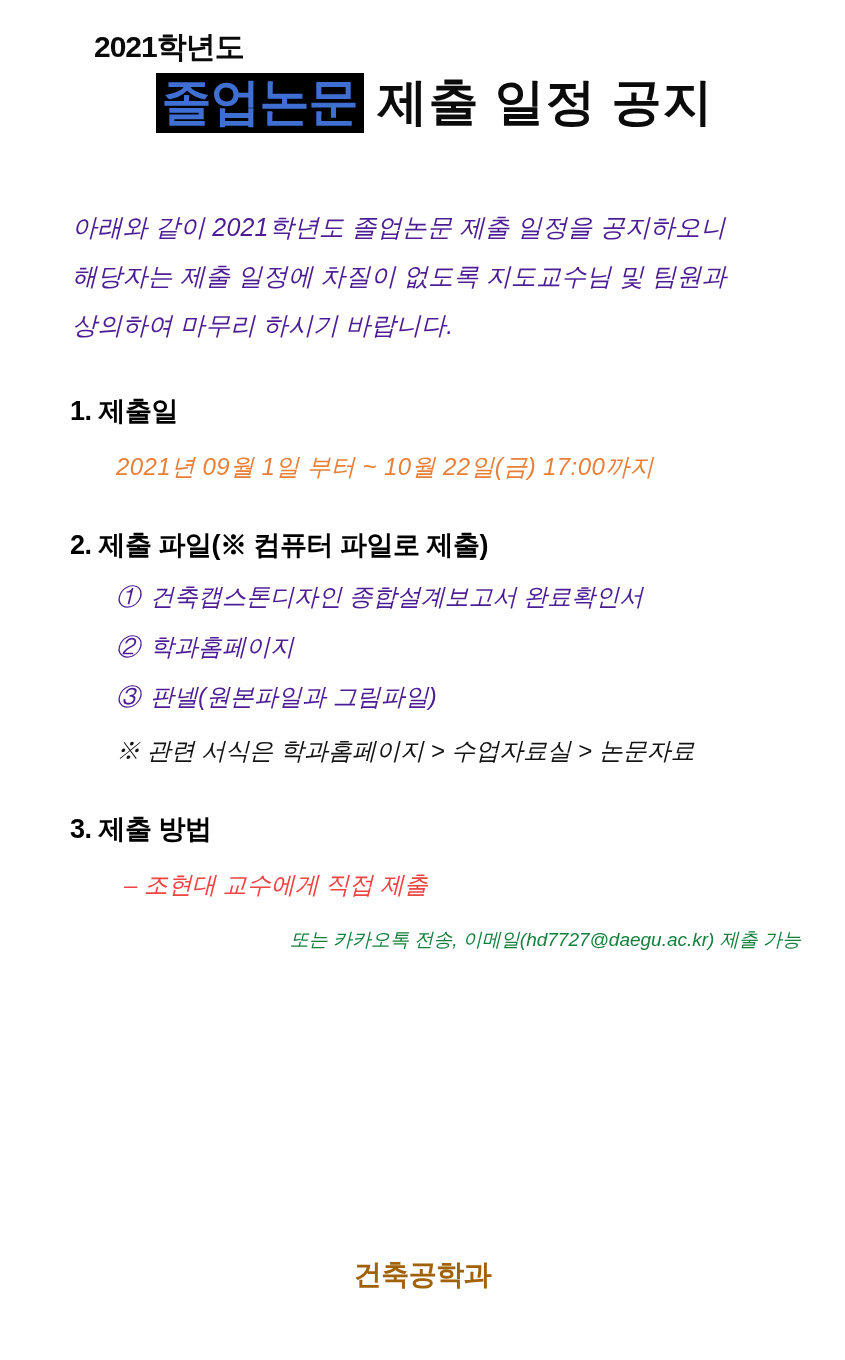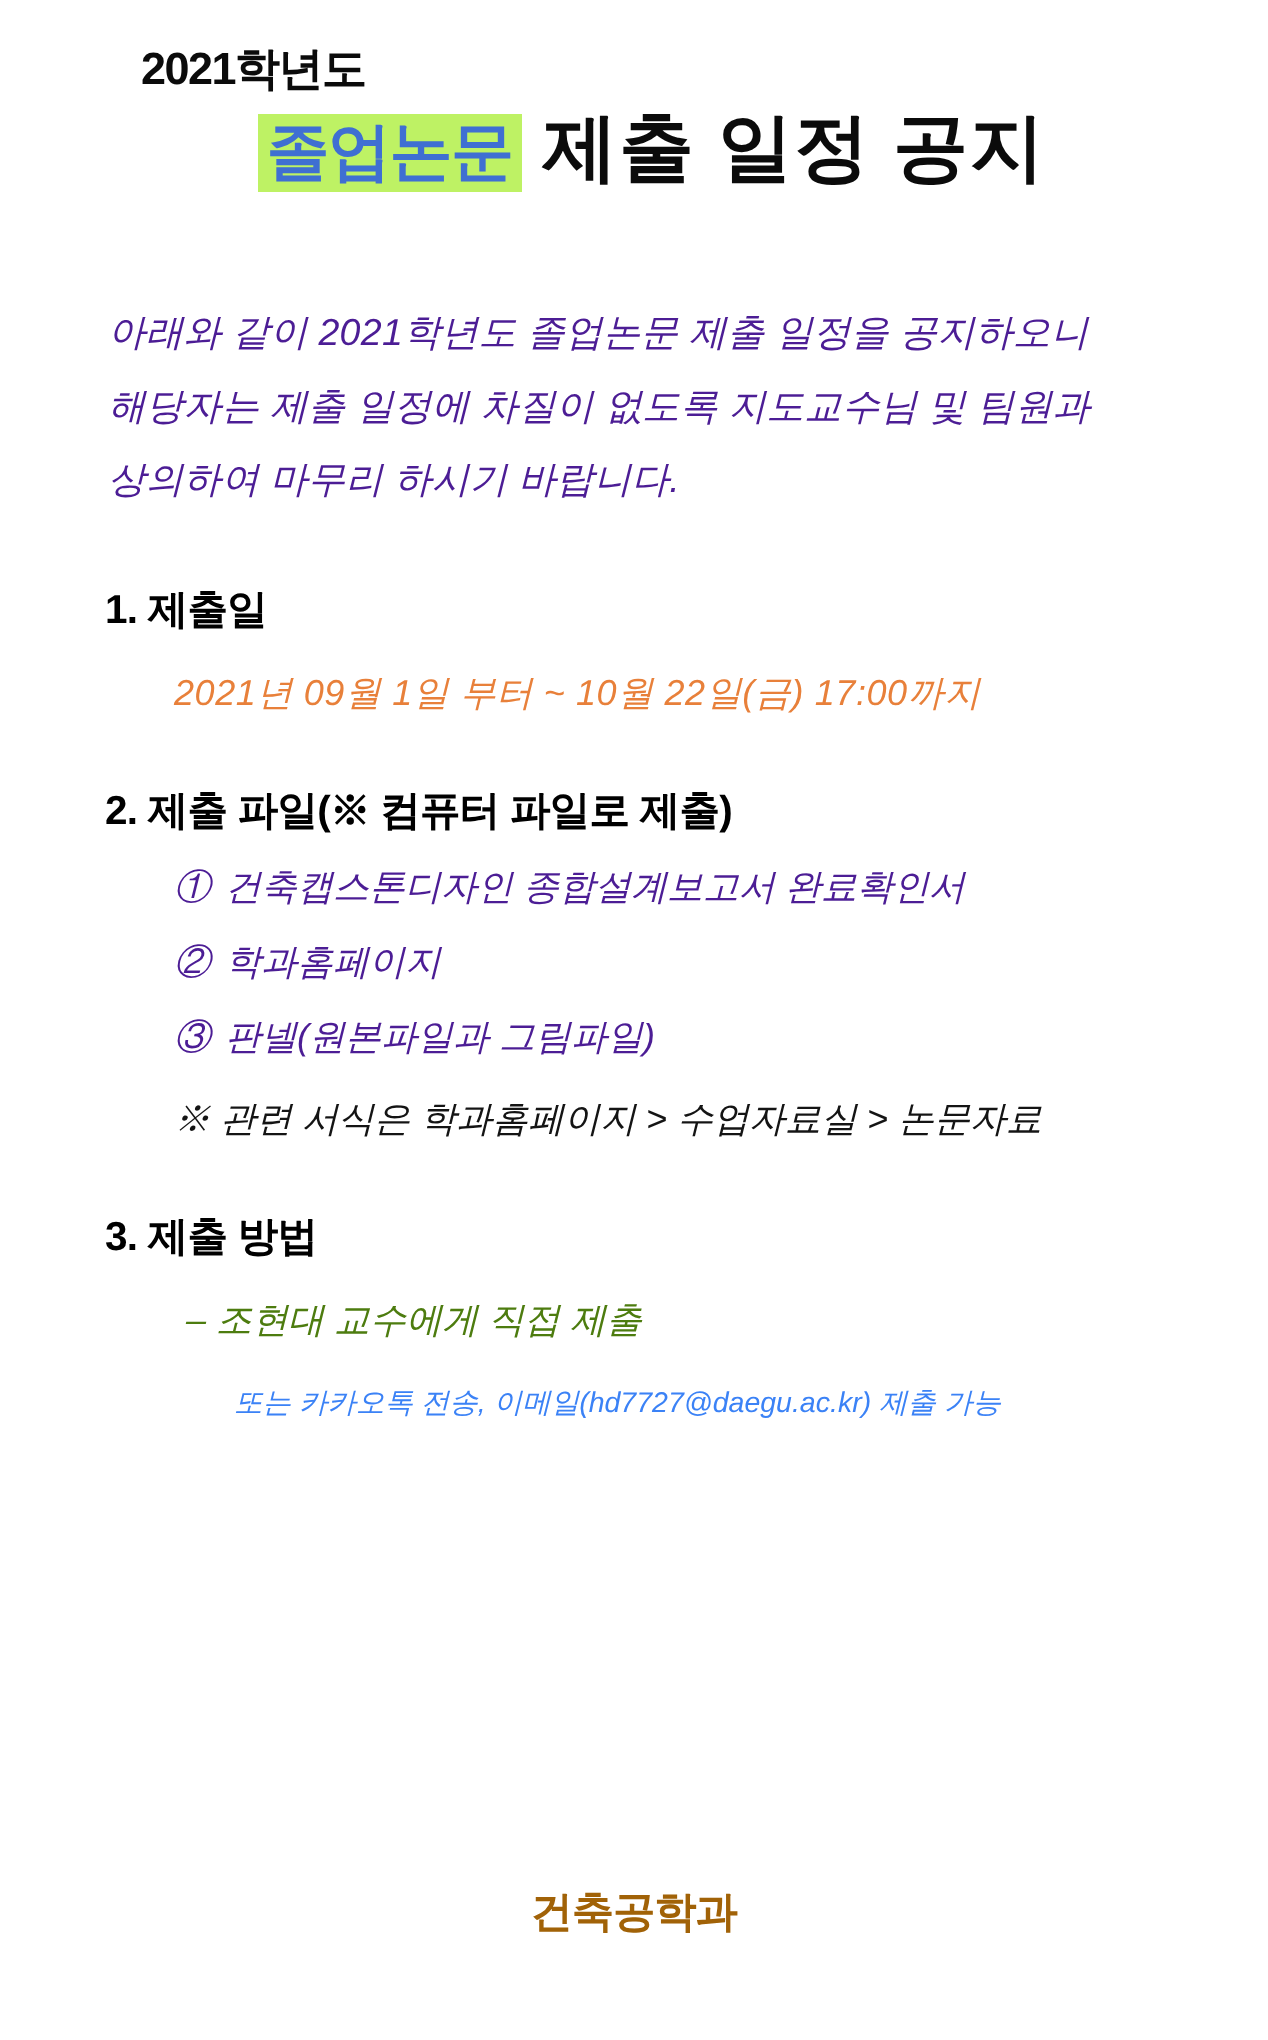--- a/index.html
+++ b/index.html
@@ -34,25 +34,25 @@
   }
 
   .title-line {
     margin: 10px 0 0 0;
     display: flex;
     align-items: baseline;
     justify-content: center;
     white-space: nowrap;
   }
   .title-hl {
-    font-size: 42px;
+    font-size: 50px;
     font-weight: 700;
     letter-spacing: -1px;
     color: #3f6fd2;
-    background: #bef264;
+    background: #000000;
     padding: 4px 6px 6px 6px;
     line-height: 1.0;
   }
   .title-rest {
     font-size: 50px;
     font-weight: 700;
     letter-spacing: 1px;
     color: #0b0b0b;
     padding-left: 14px;
     line-height: 1.0;
@@ -106,31 +106,32 @@
 
   .note {
     font-size: 24px;
     color: #141414;
     font-style: italic;
     white-space: nowrap;
   }
 
   .method-line {
     font-size: 24px;
-    color: #4d7c0f;
+    color: #ef4444;
     font-style: italic;
     margin-left: 8px;
     white-space: nowrap;
   }
   .method-sub {
     font-size: 19px;
-    color: #3b82f6;
+    color: #15803d;
     font-style: italic;
     margin: 26px 0 0 40px;
     white-space: nowrap;
+    text-align: right;
   }
 
   
   .dept {
     position: absolute;
     left: 0;
     right: 0;
     bottom: 66px;
     text-align: center;
     font-size: 28px;

